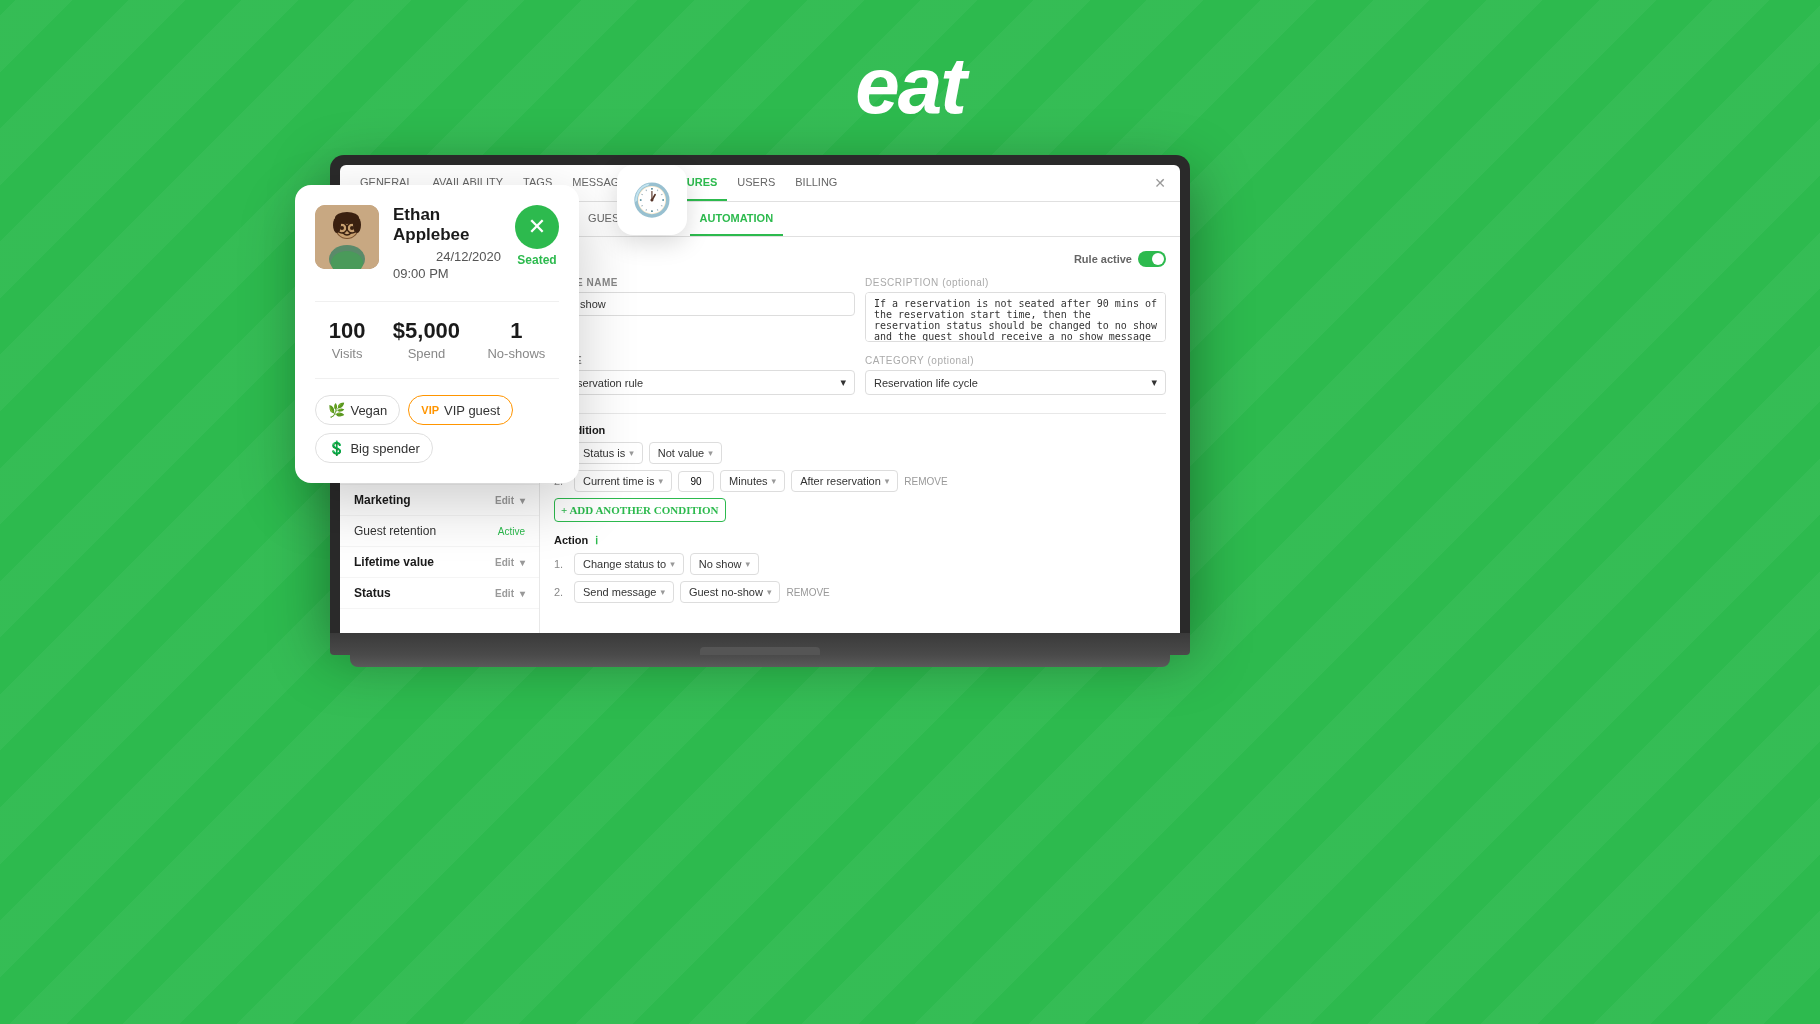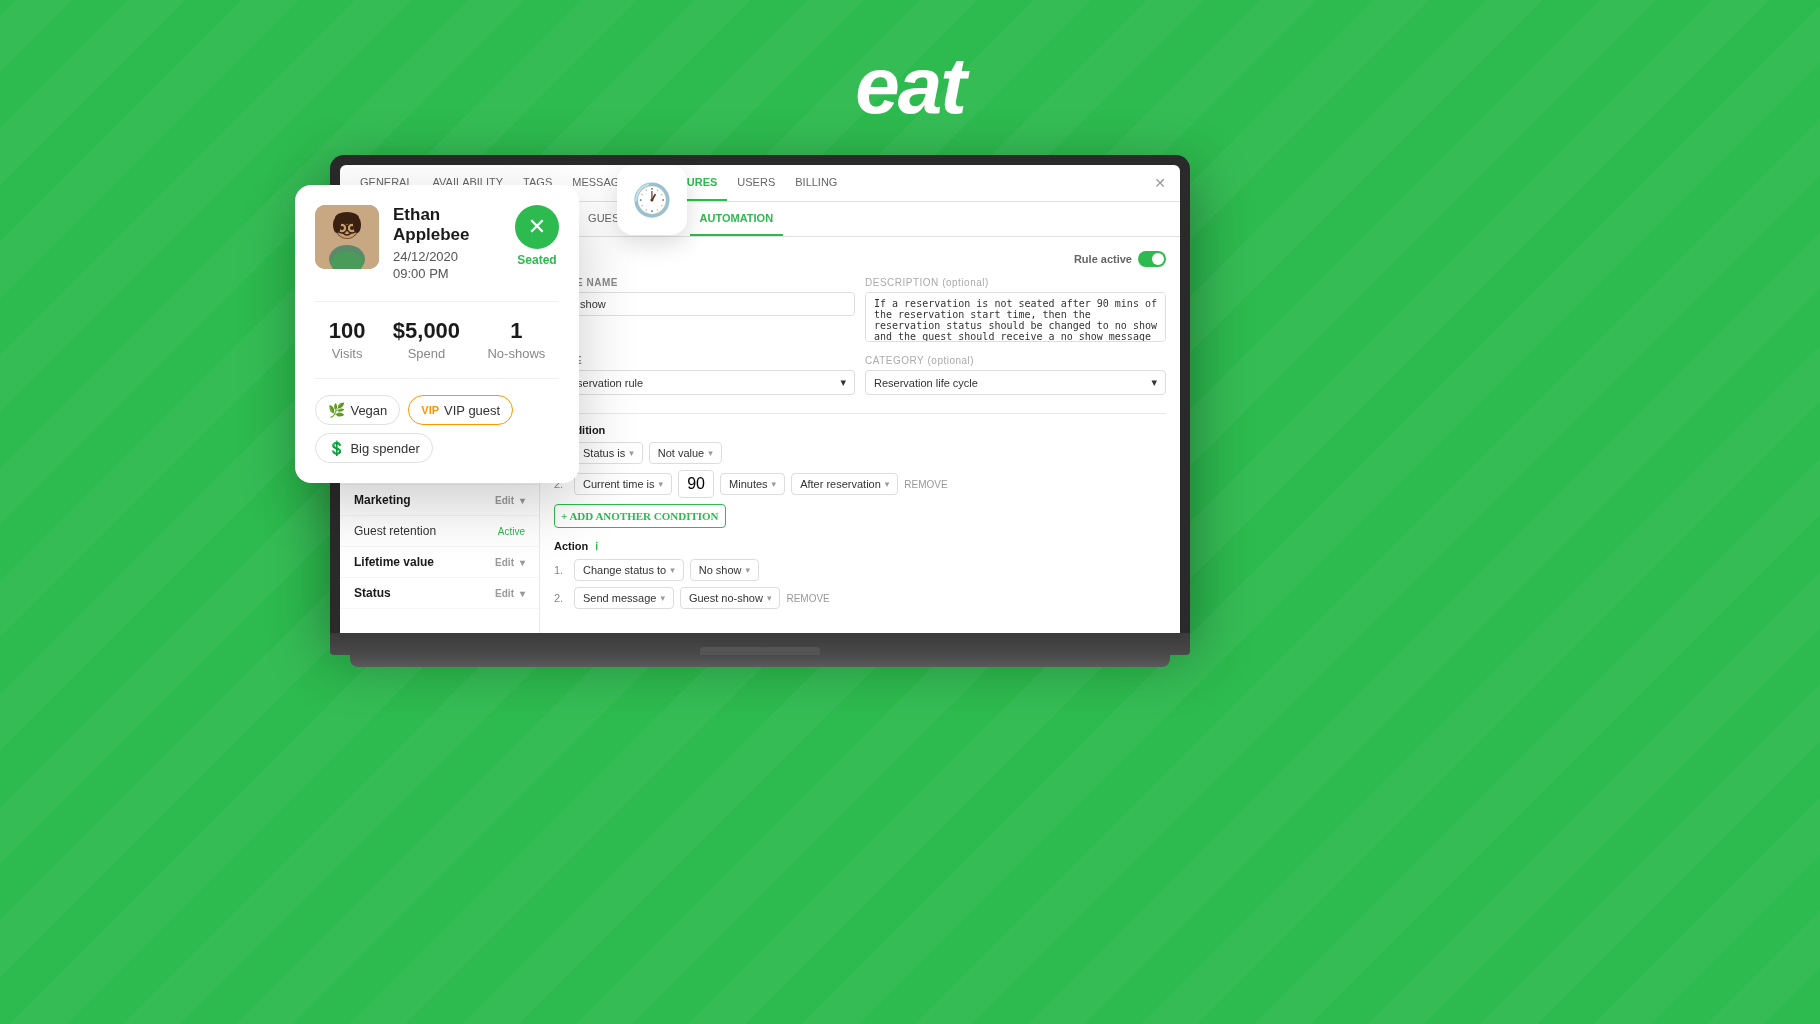--- a/index.html
+++ b/index.html
@@ -87,20 +87,21 @@
       font-size: 17px;
       font-weight: 700;
       color: #1a1a1a;
       margin-bottom: 4px;
     }
 
     .guest-date {
       font-size: 13px;
       color: #555;
       margin-bottom: 2px;
+      text-align: right;
     }
 
     .guest-time {
       font-size: 13px;
       color: #555;
     }
 
     .seated-badge {
       display: flex;
       flex-direction: column;
@@ -488,21 +489,21 @@
     .select-pill .chevron {
       font-size: 9px;
       color: #999;
     }
 
     .input-small {
       width: 36px;
       padding: 4px 6px;
       border: 1px solid #ddd;
       border-radius: 4px;
-      font-size: 16px;
+      font-size: 10px;
       text-align: center;
     }
 
     .remove-btn {
       font-size: 10px;
       color: #999;
       cursor: pointer;
     }
 
     .add-condition-btn {

